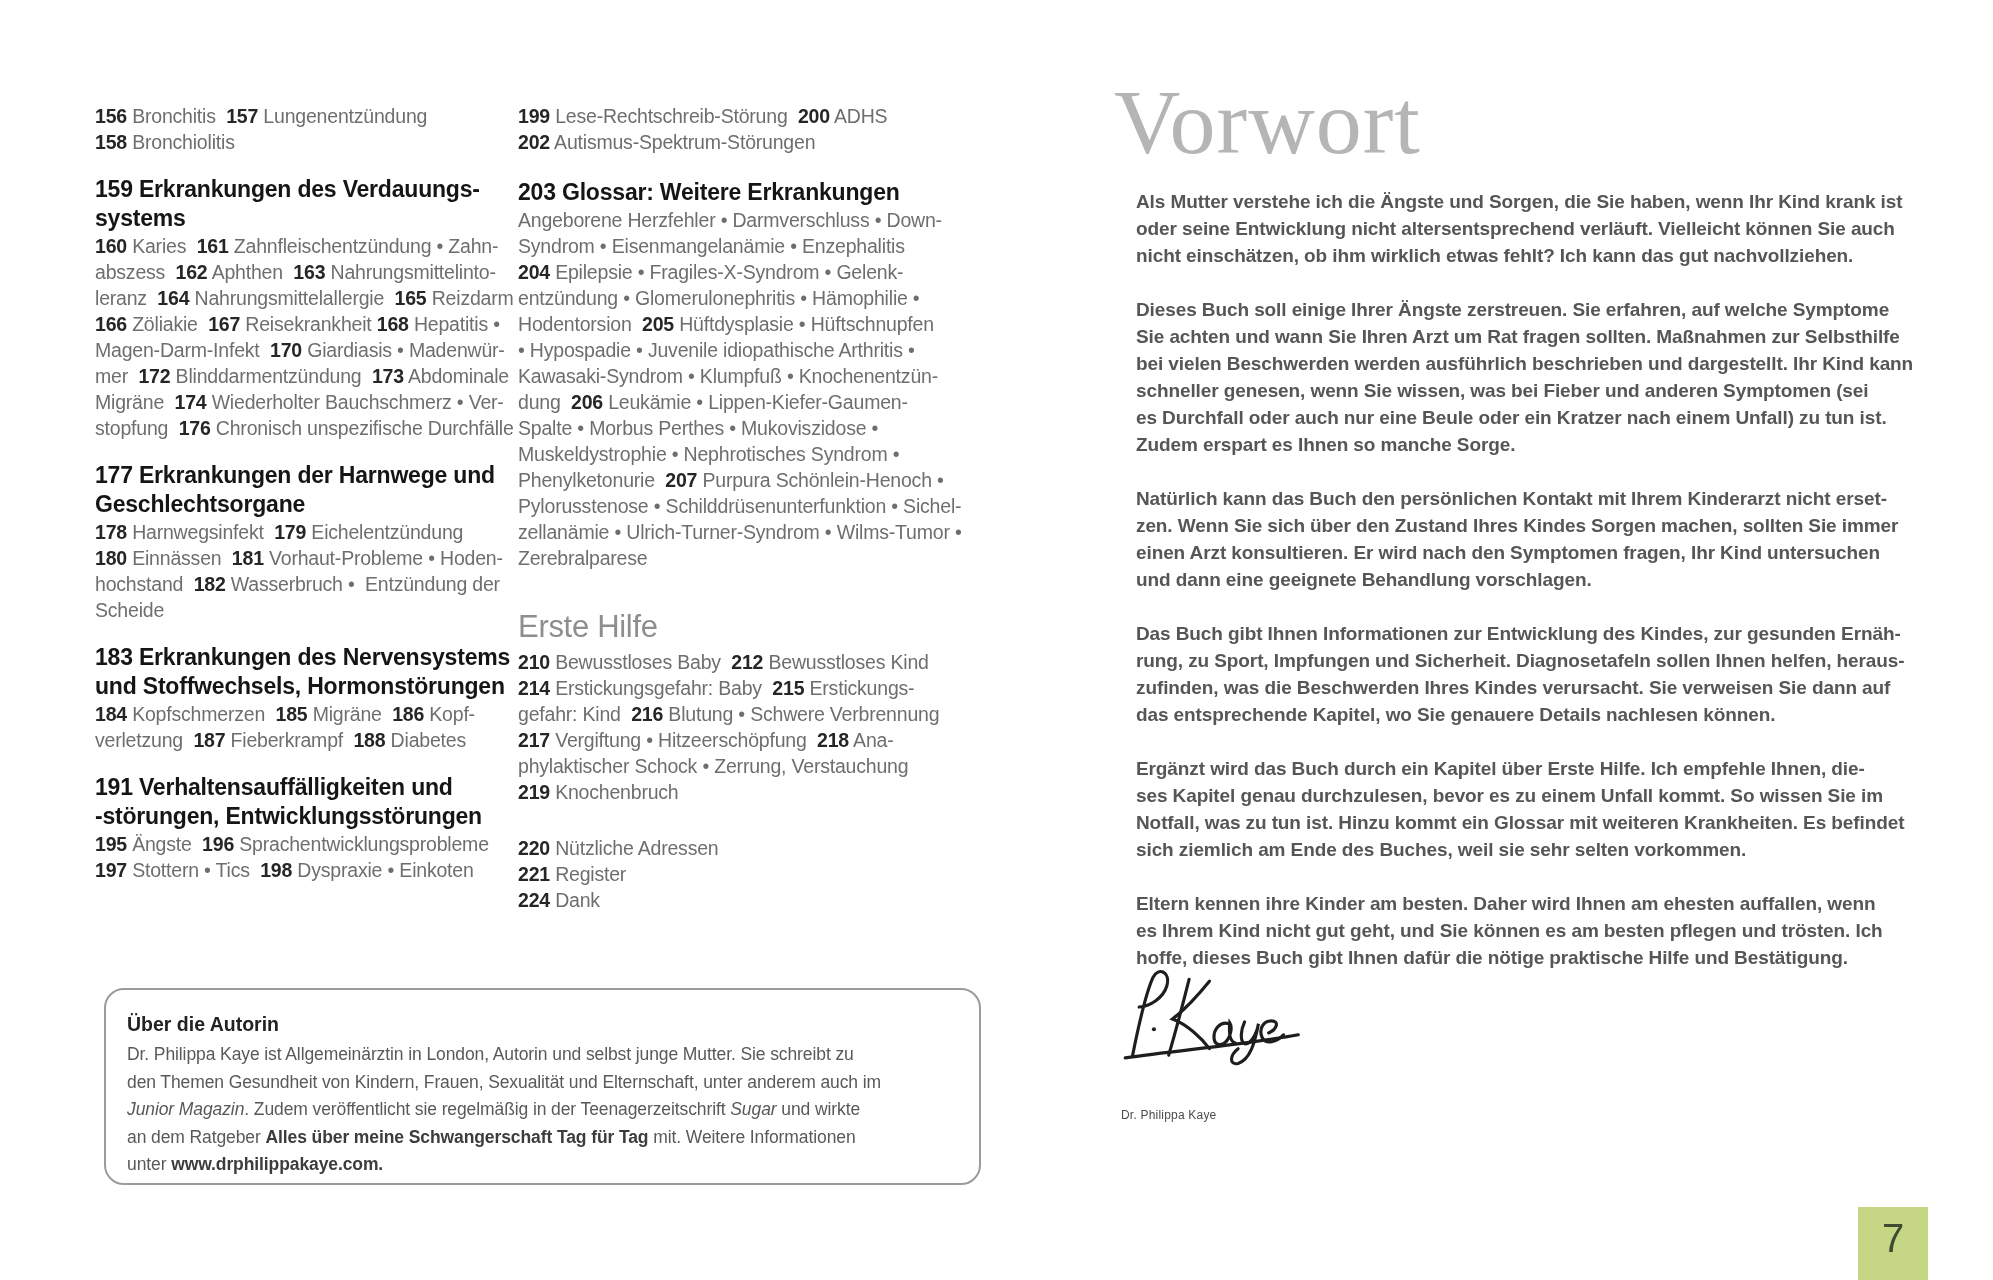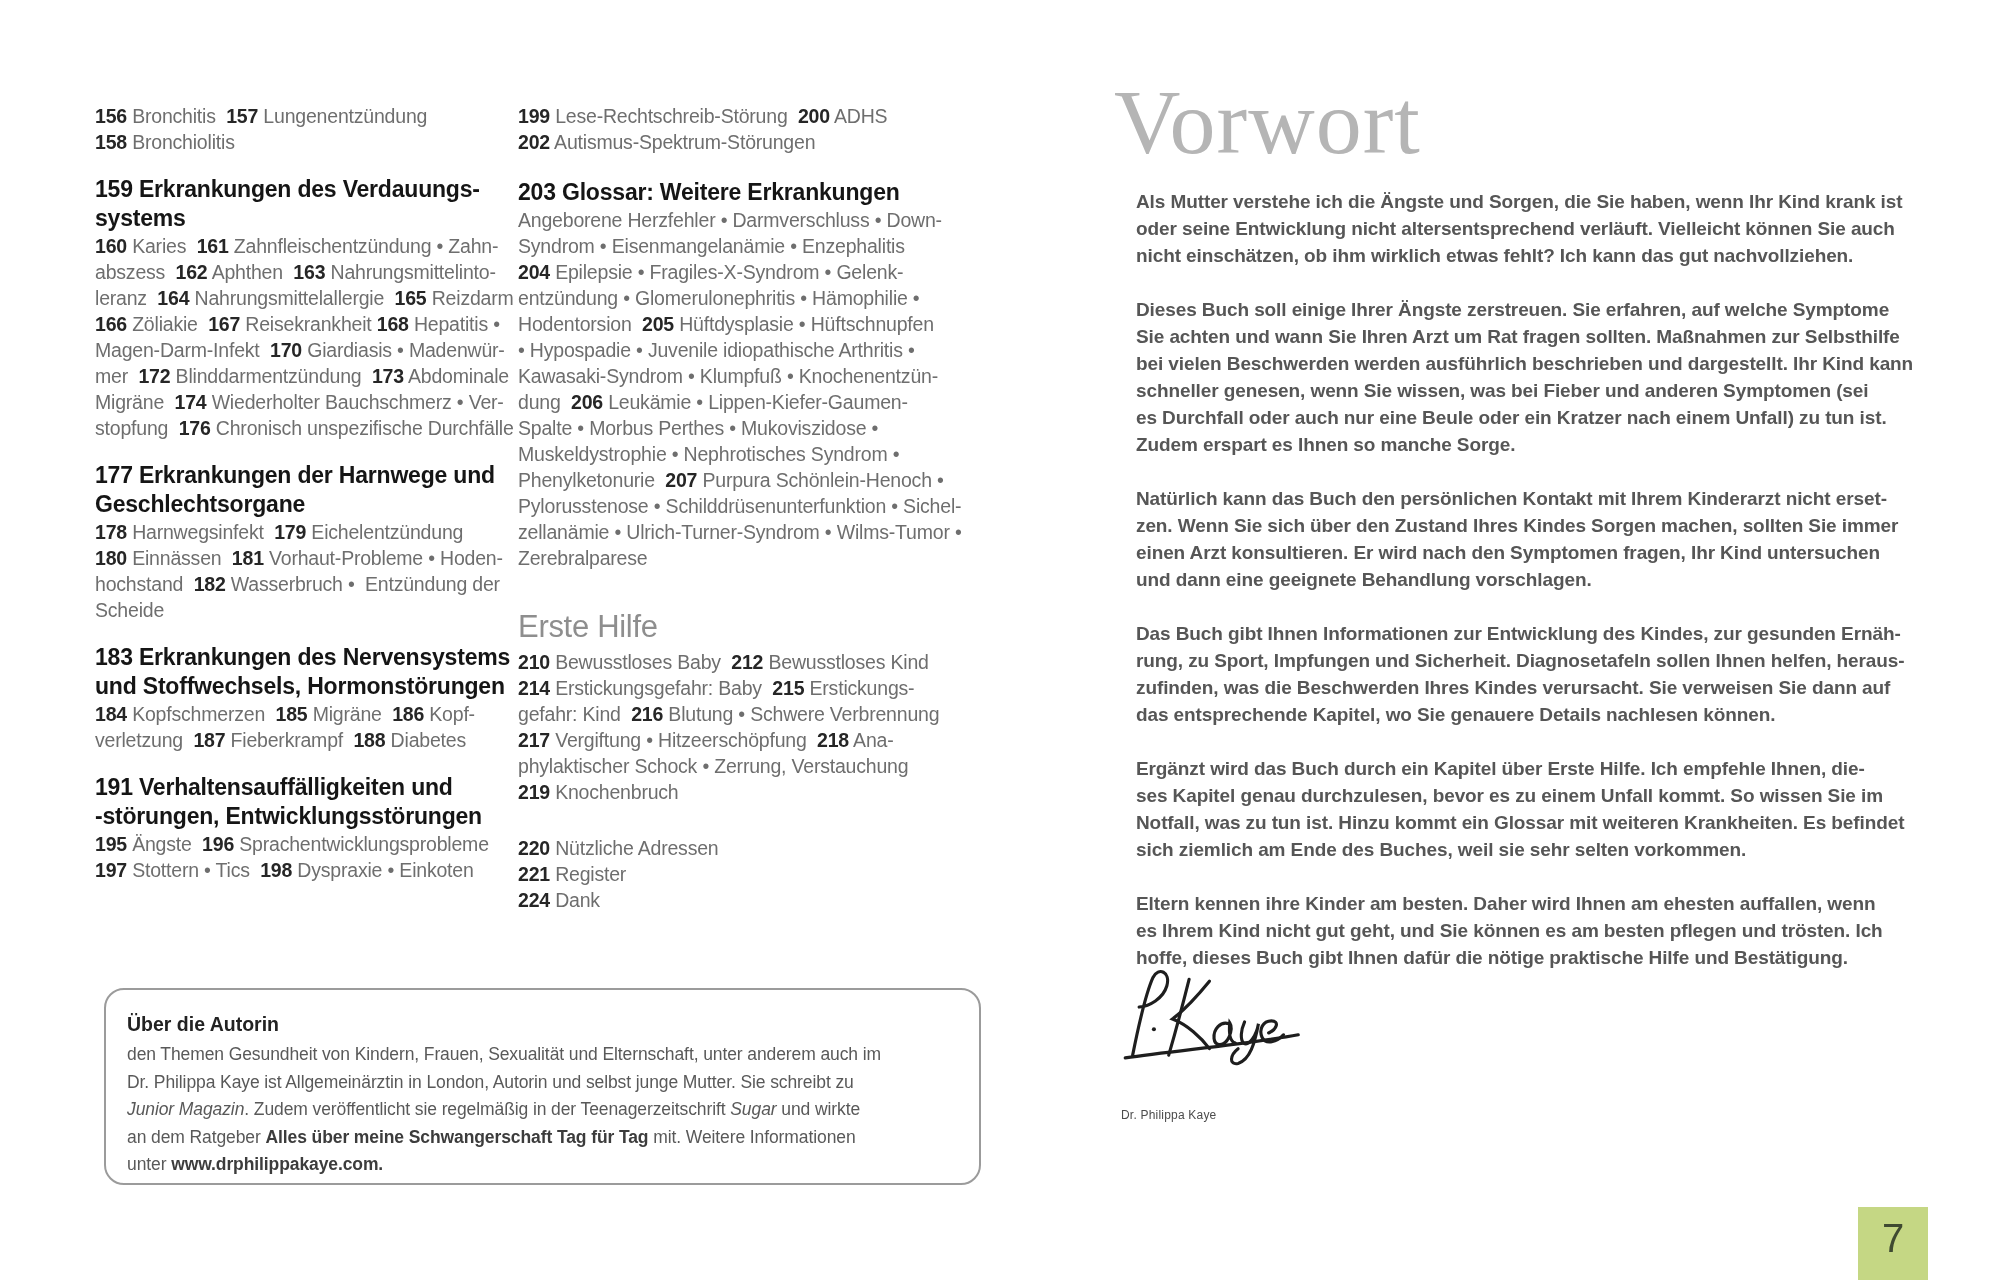--- a/index.html
+++ b/index.html
@@ -152,22 +152,22 @@
     <div class="toc-lines backmatter">
         <div class="row"><span class="n">220</span><span class="t"> Nützliche Adressen</span></div>
         <div class="row"><span class="n">221</span><span class="t"> Register</span></div>
         <div class="row"><span class="n">224</span><span class="t"> Dank</span></div>
       </div>
   </div>
 
   <div class="author-box">
     <div class="author-box-heading">Über die Autorin</div>
     <div class="author-box-text">
+        <div class="row"><span class="t">Dr. Philippa Kaye ist Allgemeinärztin in London, Autorin und selbst junge Mutter. Sie schreibt zu</span></div>
         <div class="row"><span class="t">den Themen Gesundheit von Kindern, Frauen, Sexualität und Elternschaft, unter anderem auch im</span></div>
-        <div class="row"><span class="t">Dr. Philippa Kaye ist Allgemeinärztin in London, Autorin und selbst junge Mutter. Sie schreibt zu</span></div>
         <div class="row"><span class="i">Junior Magazin</span><span class="t">. Zudem veröffentlicht sie regelmäßig in der Teenagerzeitschrift </span><span class="i">Sugar</span><span class="t"> und wirkte</span></div>
         <div class="row"><span class="t">an dem Ratgeber </span><span class="b">Alles über meine Schwangerschaft Tag für Tag</span><span class="t"> mit. Weitere Informationen</span></div>
         <div class="row"><span class="t">unter </span><span class="b">www.drphilippakaye.com.</span></div>
       </div>
   </div>
 
   <div class="chapter-title">Vorwort</div>
 
   <div class="foreword-body">
     <p>Als Mutter verstehe ich die Ängste und Sorgen, die Sie haben, wenn Ihr Kind krank ist

